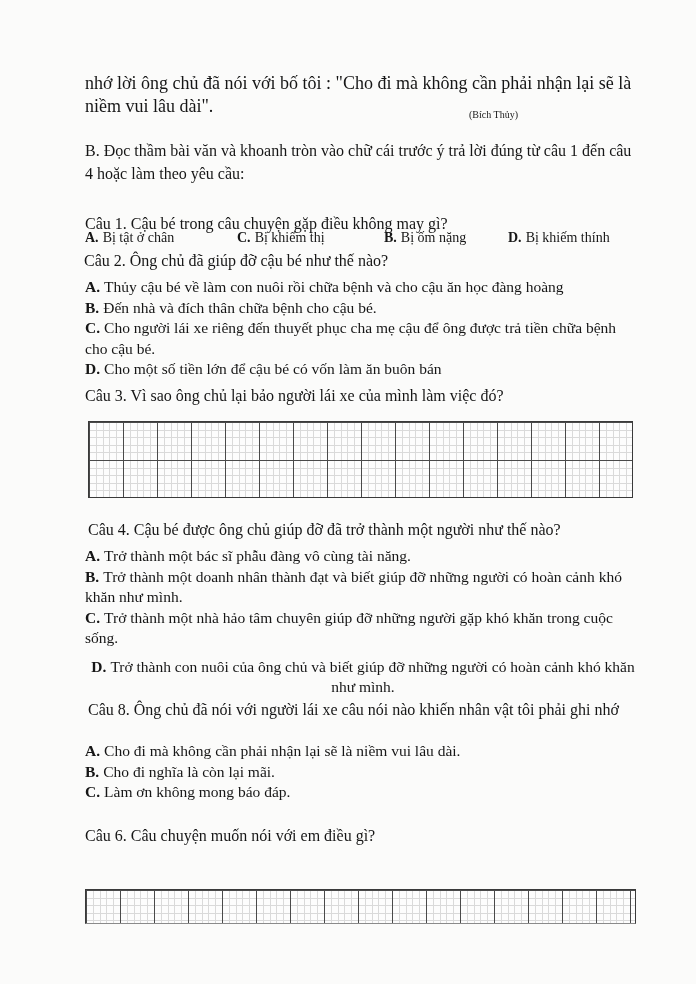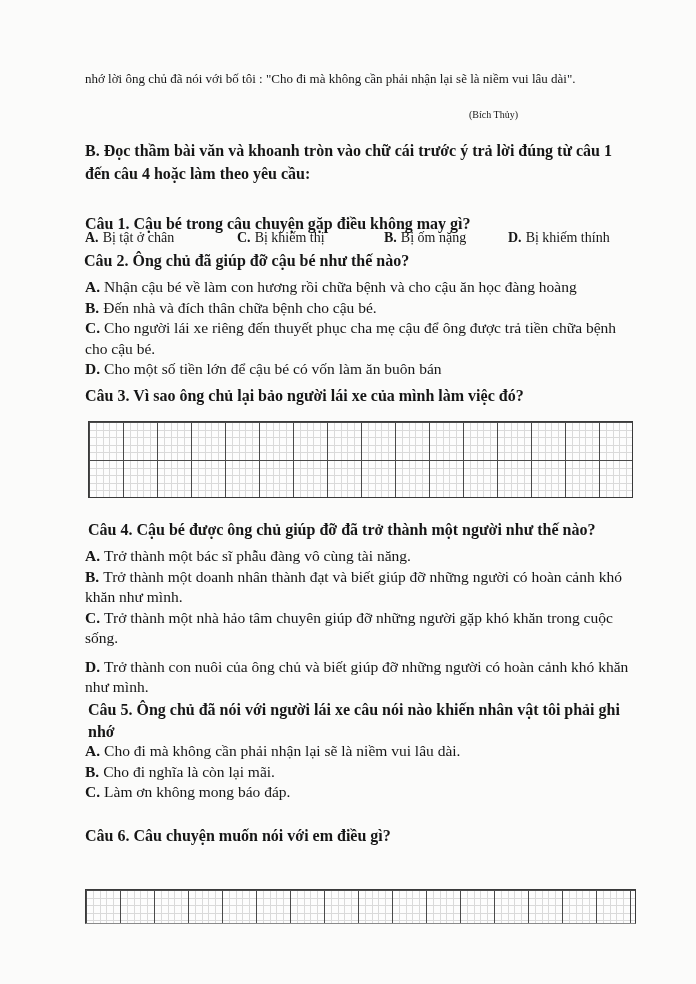--- a/index.html
+++ b/index.html
@@ -5,39 +5,39 @@
   html,body{margin:0;padding:0;}
   body{
     width:696px;height:984px;
     background:#fbfbfa;
     font-family:"Liberation Serif","DejaVu Serif",serif;
     color:#161616;
     position:relative;
     overflow:hidden;
   }
   .abs{position:absolute;}
-  .body-text{font-size:13px;line-height:23px;}
-  .heading{font-size:16px;font-weight:bold;line-height:22px;}
+  .body-text{font-size:18px;line-height:23px;}
+  .heading{font-size:16px;font-weight:normal;line-height:22px;}
   .opt-line{font-size:15.5px;line-height:20.5px;}
   .opt-label{font-weight:bold;margin-right:4px;}
   .intro{top:54px;left:85px;width:550px;}
   .attribution{top:109px;left:72px;width:446px;text-align:right;font-size:10px;}
   .section-b{top:139px;left:85px;width:554px;line-height:23px;}
   .q1-heading{top:189px;left:85px;width:554px;margin-top:24px;}
   .q1-row{top:230px;left:85px;width:568px;display:flex;font-size:14px;}
   .q1-row .o1{width:152px;}
   .q1-row .o2{width:147px;}
   .q1-row .o3{width:124px;}
   .q1-row .o4{flex:1;}
   .q2-heading{top:250px;left:84px;width:554px;}
   .q2-opts{top:277px;left:85px;width:556px;}
   .q3-heading{top:385px;left:85px;width:554px;}
   .q4-heading{top:519px;left:88px;width:554px;}
   .q4-opts{top:546px;left:85px;width:556px;}
-  .q4-opts .gap-top{margin-top:8px;}
+  .q4-opts .gap-top{margin-top:8px;text-align:center;}
   .q5-heading{top:699px;left:88px;width:548px;line-height:22px;}
   .q5-opts{top:741px;left:85px;width:556px;line-height:20.7px;}
   .q6-heading{top:825px;left:85px;width:554px;}
   .ogrid{
     box-sizing:border-box;
     background-color:#fdfdfd;
     background-image:
       repeating-linear-gradient(to right, #4a4a4a 0 1px, transparent 1px 34px),
       repeating-linear-gradient(to bottom, #4a4a4a 0 1px, transparent 1px 38px),
       repeating-linear-gradient(to right, #dadada 0 1px, transparent 1px 6.8px),
@@ -70,21 +70,21 @@
       <span class="opt-label">B.</span><span>Bị ốm nặng</span>
     </span>
     <span class="o4">
       <span class="opt-label">D.</span><span>Bị khiếm thính</span>
     </span>
   </div>
 
   <div class="abs heading q2-heading">Câu 2. Ông chủ đã giúp đỡ cậu bé như thế nào?</div>
   <div class="abs q2-opts">
     <div class="opt-line">
-      <span class="opt-label">A.</span><span>Nhận cậu bé về làm con hương rồi chữa bệnh và cho cậu ăn học đàng hoàng</span>
+      <span class="opt-label">A.</span><span>Thủy cậu bé về làm con nuôi rồi chữa bệnh và cho cậu ăn học đàng hoàng</span>
     </div>
     <div class="opt-line">
       <span class="opt-label">B.</span><span>Đến nhà và đích thân chữa bệnh cho cậu bé.</span>
     </div>
     <div class="opt-line">
       <span class="opt-label">C.</span><span>Cho người lái xe riêng đến thuyết phục cha mẹ cậu để ông được trả tiền chữa bệnh cho cậu bé.</span>
     </div>
     <div class="opt-line">
       <span class="opt-label">D.</span><span>Cho một số tiền lớn để cậu bé có vốn làm ăn buôn bán</span>
     </div>
@@ -102,21 +102,21 @@
       <span class="opt-label">B.</span><span>Trở thành một doanh nhân thành đạt và biết giúp đỡ những người có hoàn cảnh khó khăn như mình.</span>
     </div>
     <div class="opt-line">
       <span class="opt-label">C.</span><span>Trở thành một nhà hảo tâm chuyên giúp đỡ những người gặp khó khăn trong cuộc sống.</span>
     </div>
     <div class="opt-line gap-top">
       <span class="opt-label">D.</span><span>Trở thành con nuôi của ông chủ và biết giúp đỡ những người có hoàn cảnh khó khăn như mình.</span>
     </div>
   </div>
 
-  <div class="abs heading q5-heading">Câu 5. Ông chủ đã nói với người lái xe câu nói nào khiến nhân vật tôi phải ghi nhớ</div>
+  <div class="abs heading q5-heading">Câu 8. Ông chủ đã nói với người lái xe câu nói nào khiến nhân vật tôi phải ghi nhớ</div>
   <div class="abs q5-opts">
     <div class="opt-line">
       <span class="opt-label">A.</span><span>Cho đi mà không cần phải nhận lại sẽ là niềm vui lâu dài.</span>
     </div>
     <div class="opt-line">
       <span class="opt-label">B.</span><span>Cho đi nghĩa là còn lại mãi.</span>
     </div>
     <div class="opt-line">
       <span class="opt-label">C.</span><span>Làm ơn không mong báo đáp.</span>
     </div>

